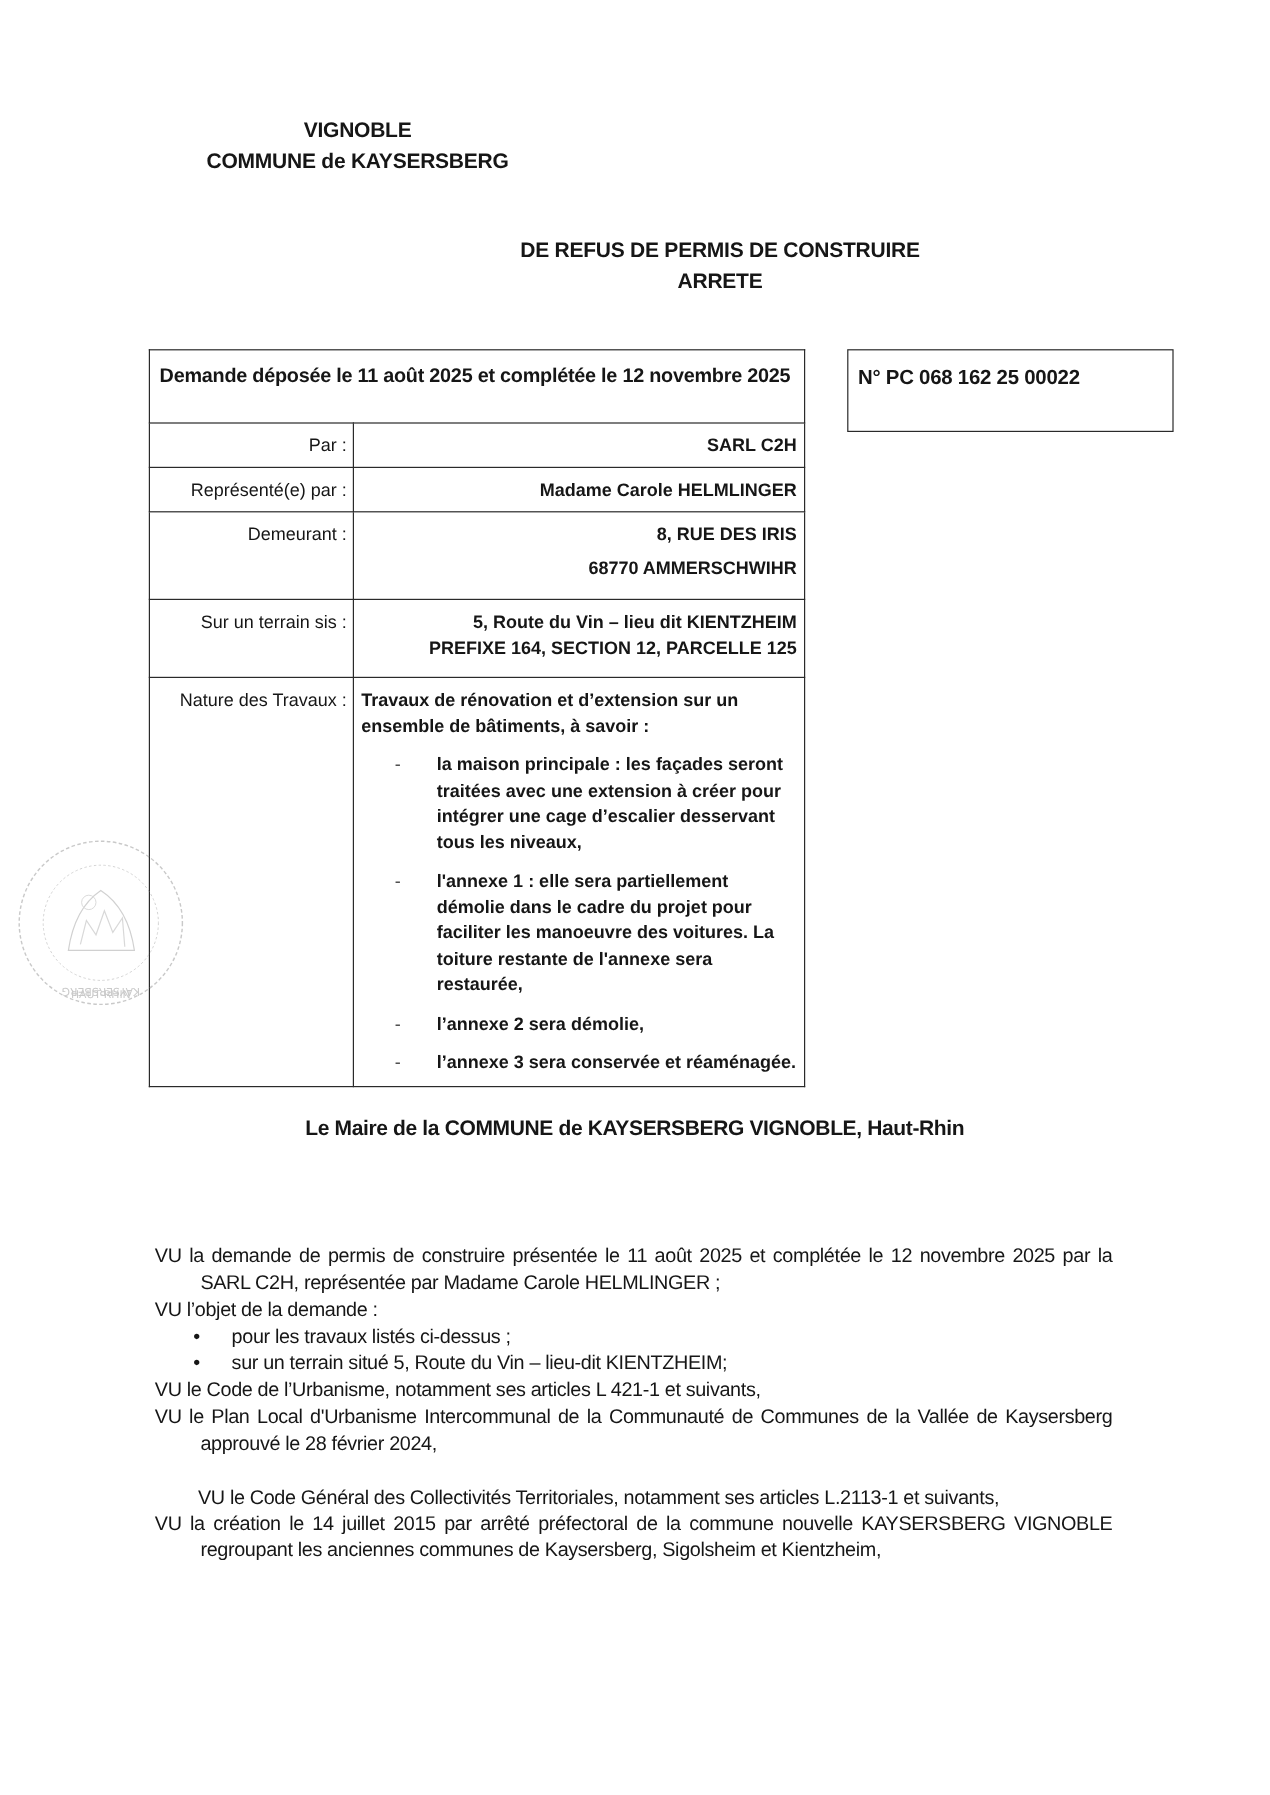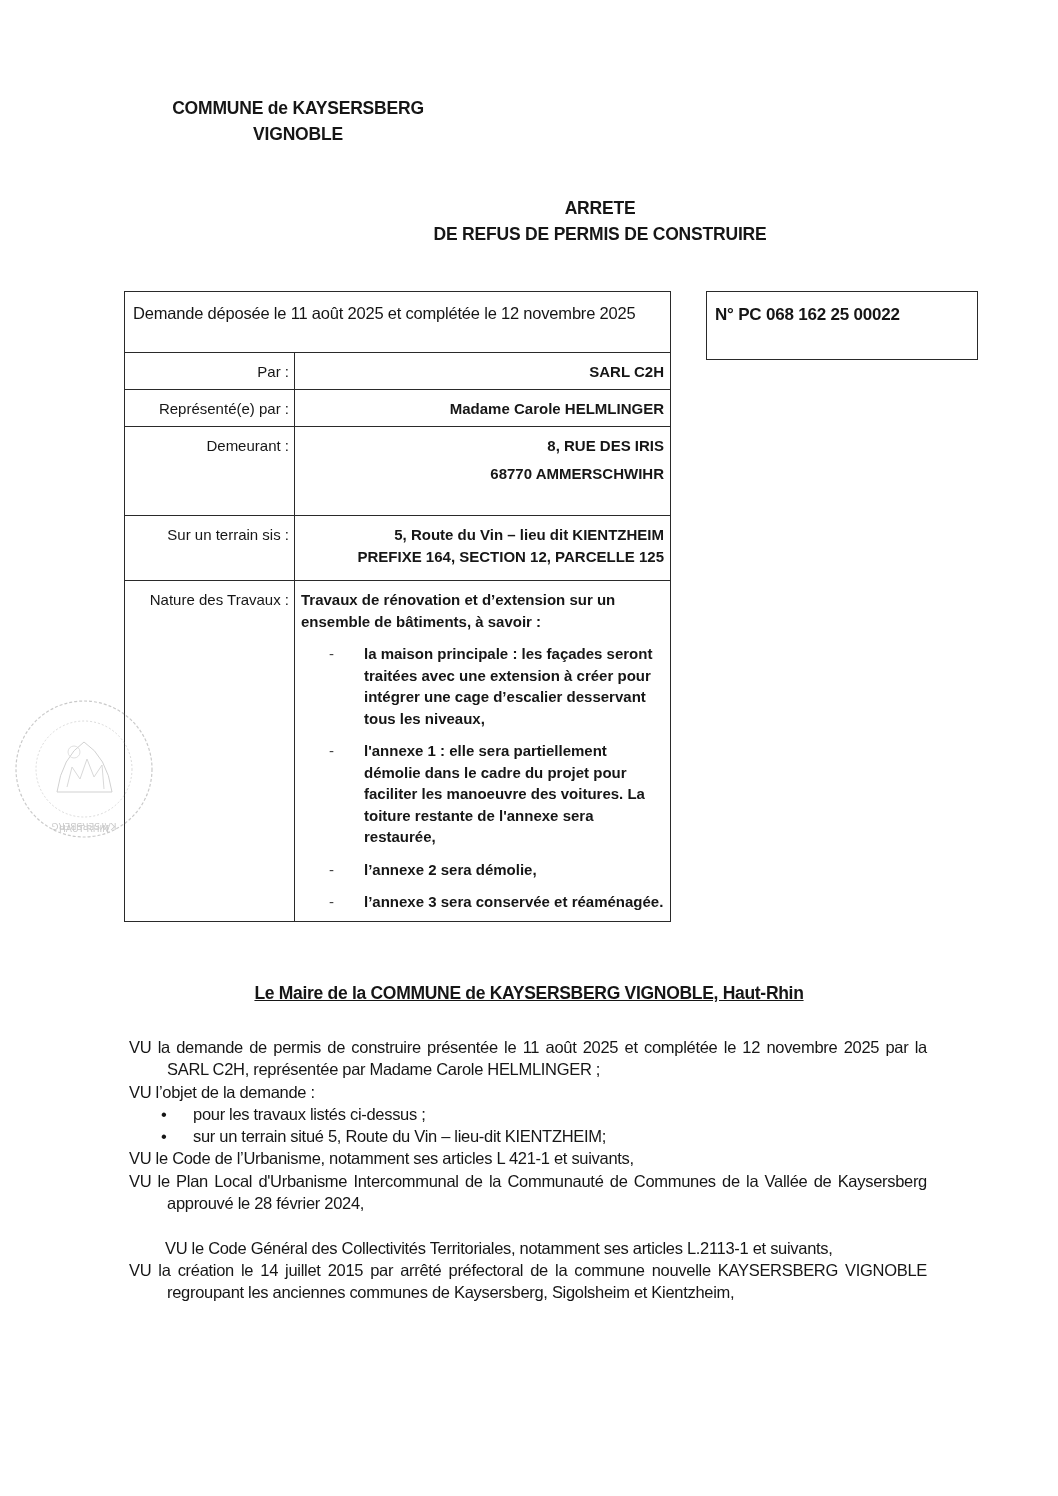--- a/index.html
+++ b/index.html
@@ -11,58 +11,58 @@
   .abs { position: absolute; }
 
   .commune { left: 138px; top: 95px; width: 320px; text-align: center; font-size: 17.5px; font-weight: bold; line-height: 26px; letter-spacing: -0.2px; }
   .title { left: 400px; top: 195px; width: 400px; text-align: center; font-size: 17.5px; font-weight: bold; line-height: 26px; letter-spacing: -0.2px; }
 
   table.info {
     position: absolute; left: 124px; top: 291px; width: 547px;
     border-collapse: collapse; font-size: 15px;
   }
   table.info td { border: 1.5px solid #2a2a2a; vertical-align: top; }
-  table.info td.head { padding: 10px 8px 27px 8px; font-weight: normal; font-size: 16.5px; line-height: 23px; letter-spacing: -0.2px; }
+  table.info td.head { padding: 10px 8px 27px 8px; font-weight: bold; font-size: 16.5px; line-height: 23px; letter-spacing: -0.2px; }
   table.info td.lbl { width: 160px; text-align: right; padding: 8px 5px 6px 4px; line-height: 22px; }
   table.info td.val { padding: 8px 6px 6px 6px; font-weight: bold; line-height: 22px; }
   .val .line { display: block; text-align: right; }
   .val .gap { margin-top: 6px; }
   .works-intro { line-height: 22px; }
   ul.dash { list-style: none; margin: 10px 0 2px 0; padding: 0; }
   ul.dash li { position: relative; padding-left: 63px; margin-bottom: 11px; line-height: 21.5px; }
   ul.dash li .dash-mark { position: absolute; left: 28px; top: 0; font-weight: normal; color: #444; }
 
   .refbox {
     left: 706px; top: 291px; width: 272px; height: 69px;
     border: 1.5px solid #2a2a2a; box-sizing: border-box;
     padding: 13px 8px; font-size: 17px; font-weight: bold; letter-spacing: -0.2px;
   }
 
   .stamp { left: 12px; top: 697px; width: 145px; height: 145px; opacity: 0.45; }
 
-  .maire { left: 124px; top: 983px; width: 810px; text-align: center; font-size: 17.5px; font-weight: bold; letter-spacing: -0.3px; text-decoration: underline; }
+  .maire { left: 124px; top: 930px; width: 810px; text-align: center; font-size: 17.5px; font-weight: bold; letter-spacing: -0.3px; }
 
   .vu-block { left: 129px; top: 1036px; width: 798px; font-size: 16.5px; line-height: 22.3px; letter-spacing: -0.3px; }
   .vu { text-align: justify; text-align-last: left; padding-left: 38px; text-indent: -38px; margin: 0; }
   .vu.spaced { margin-top: 22.3px; margin-left: 36px; }
   ul.bullets { list-style: none; margin: 0; padding: 0; }
   ul.bullets li { position: relative; padding-left: 64px; }
   ul.bullets li .bullet { position: absolute; left: 32px; top: 0; }
 </style>
 </head>
 <body>
 
 <div class="abs commune">
+  <div>VIGNOBLE</div>
   <div>COMMUNE de KAYSERSBERG</div>
-  <div>VIGNOBLE</div>
 </div>
 
 <div class="abs title">
+  <div>DE REFUS DE PERMIS DE CONSTRUIRE</div>
   <div>ARRETE</div>
-  <div>DE REFUS DE PERMIS DE CONSTRUIRE</div>
 </div>
 
 <table class="info">
   <tbody>
       <tr>
     <td class="head" colspan="2">Demande déposée le 11 août 2025 et complétée le 12 novembre 2025</td>
   </tr>
   <tr>
     <td class="lbl">Par :</td>
     <td class="val">
@@ -72,21 +72,21 @@
   <tr>
     <td class="lbl">Représenté(e) par :</td>
     <td class="val">
       <span class="line">Madame Carole HELMLINGER</span>
     </td>
   </tr>
   <tr>
     <td class="lbl">Demeurant :</td>
     <td class="val">
       <span class="line">8, RUE DES IRIS</span>
-      <span class="line gap" style="margin-bottom:24px">68770 AMMERSCHWIHR</span>
+      <span class="line gap" style="margin-bottom:8px">68770 AMMERSCHWIHR</span>
     </td>
   </tr>
   <tr>
     <td class="lbl">Sur un terrain sis :</td>
     <td class="val">
       <span class="line">5, Route du Vin – lieu dit KIENTZHEIM</span>
       <span class="line" style="margin-bottom:6px">PREFIXE 164, SECTION 12, PARCELLE 125</span>
     </td>
   </tr>
   <tr>

